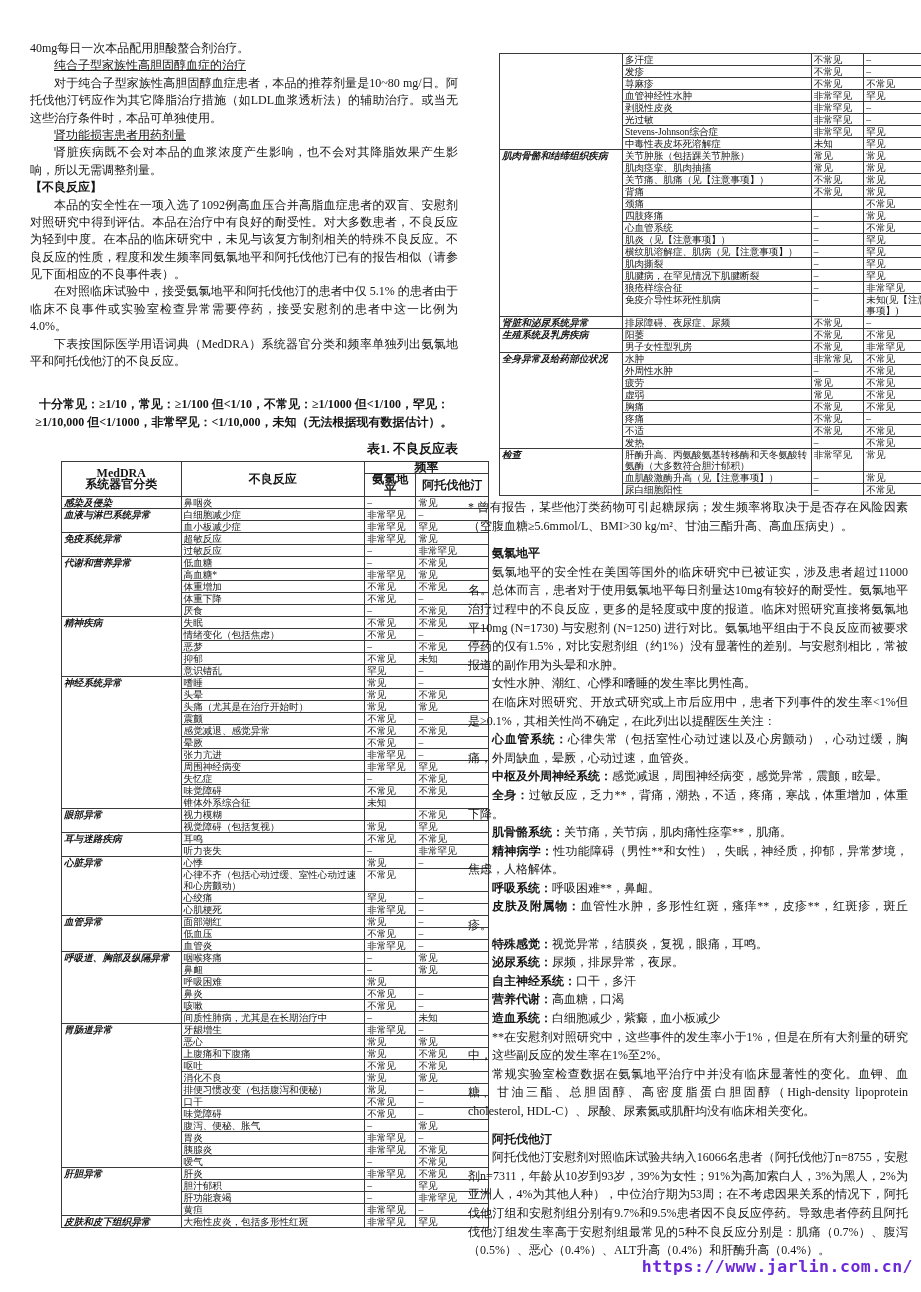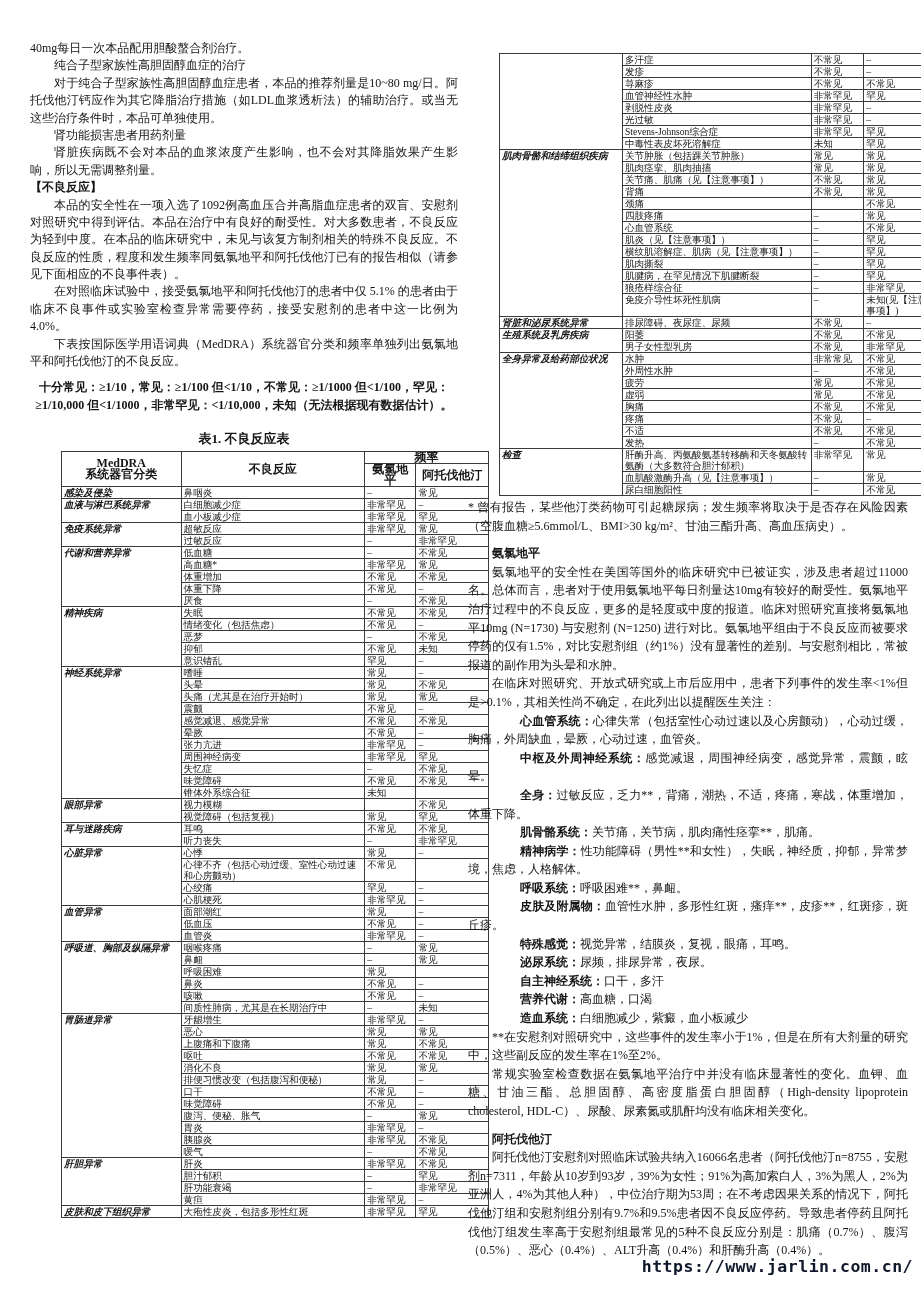--- a/index.html
+++ b/index.html
@@ -8,43 +8,43 @@
     font-family:"Liberation Serif","DejaVu Serif",serif;color:#151515;
     overflow:hidden;
   }
   .col{position:absolute;}
   .col-left{left:30px;top:40px;width:428px;}
   .col-right{left:468px;top:53px;width:440px;}
   .blk{margin:0;font-size:12px;line-height:1.45;text-align:justify;}
   .col-right .blk{line-height:1.55;}
   .b-p{text-indent:2em;}
   .b-p0{text-indent:0;}
-  .b-uh{margin-left:2em;}
+  .b-uh{text-decoration:underline;margin-left:2em;}
   .b-bh{font-weight:bold;}
-  .b-legend{font-weight:bold;text-align:center;margin-top:9px;text-indent:0;}
+  .b-legend{font-weight:bold;text-align:center;margin-top:26px;text-indent:0;}
   .b-sect{font-weight:bold;text-indent:2em;margin-top:9px;}
   .b-lab{text-indent:2em;}
   .b-note{font-size:12px;line-height:1.42;text-indent:0;margin-top:2px;}
-  .lbl{font-weight:bold;margin-left:28px;}
-  .tbl-title{font-size:13px;font-weight:bold;text-align:center;margin:16px 0 3px 0;}
+  .lbl{font-weight:bold;}
+  .tbl-title{font-size:13px;font-weight:bold;text-align:right;margin:9px 0 3px 0;}
   table.rx{border-collapse:collapse;width:100%;table-layout:fixed;margin-left:31px;}
   table.rx td,table.rx th{
     border:1px solid #3a3a3a;font-size:9.6px;line-height:11px;
     padding:0 2px;vertical-align:top;overflow:hidden;
   }
   table.rx th{font-weight:bold;text-align:center;vertical-align:middle;white-space:pre-line;font-size:12px;}
   td.cat{font-weight:bold;font-style:italic;}
   col.c-cat{width:28%;}
   col.c-re{width:43%;}
   col.c-f1{width:12%;}
   col.c-f2{width:17%;}
   .watermark{
     position:absolute;right:8px;bottom:16px;
     font-family:"DejaVu Sans Mono",monospace;font-weight:bold;
-    font-size:16.5px;letter-spacing:0.5px;color:#0f172a;
+    font-size:16.5px;letter-spacing:0.5px;color:#6d28d9;
   }
 </style>
 </head>
 <body>
 
 <div class="col col-left">
   <div>
       <p class="blk b-p0">40mg每日一次本品配用胆酸螯合剂治疗。</p>
       <p class="blk b-uh">纯合子型家族性高胆固醇血症的治疗</p>
       <p class="blk b-p">对于纯合子型家族性高胆固醇血症患者，本品的推荐剂量是10~80 mg/日。阿托伐他汀钙应作为其它降脂治疗措施（如LDL血浆透析法）的辅助治疗。或当无这些治疗条件时，本品可单独使用。</p>
@@ -584,20 +584,21 @@
           <td>尿白细胞阳性</td>
           <td>–</td>
           <td>不常见</td>
         </tr>
       </tbody>
   </table>
   <div>
       <p class="blk b-note">* 曾有报告，某些他汀类药物可引起糖尿病；发生频率将取决于是否存在风险因素（空腹血糖≥5.6mmol/L、BMI&gt;30 kg/m²、甘油三酯升高、高血压病史）。</p>
       <p class="blk b-sect">氨氯地平</p>
       <p class="blk b-p">氨氯地平的安全性在美国等国外的临床研究中已被证实，涉及患者超过11000名。总体而言，患者对于使用氨氯地平每日剂量达10mg有较好的耐受性。氨氯地平治疗过程中的不良反应，更多的是轻度或中度的报道。临床对照研究直接将氨氯地平10mg (N=1730) 与安慰剂 (N=1250) 进行对比。氨氯地平组由于不良反应而被要求停药的仅有1.5%，对比安慰剂组（约1%）没有显著性的差别。与安慰剂相比，常被报道的副作用为头晕和水肿。</p>
+      <p class="blk b-p">女性水肿、潮红、心悸和嗜睡的发生率比男性高。</p>
       <p class="blk b-p">在临床对照研究、开放式研究或上市后应用中，患者下列事件的发生率&lt;1%但是&gt;0.1%，其相关性尚不确定，在此列出以提醒医生关注：</p>
       <p class="blk b-lab"><span class="lbl">心血管系统：</span>心律失常（包括室性心动过速以及心房颤动），心动过缓，胸痛，外周缺血，晕厥，心动过速，血管炎。</p>
       <p class="blk b-lab"><span class="lbl">中枢及外周神经系统：</span>感觉减退，周围神经病变，感觉异常，震颤，眩晕。</p>
       <p class="blk b-lab"><span class="lbl">全身：</span>过敏反应，乏力**，背痛，潮热，不适，疼痛，寒战，体重增加，体重下降。</p>
       <p class="blk b-lab"><span class="lbl">肌骨骼系统：</span>关节痛，关节病，肌肉痛性痉挛**，肌痛。</p>
       <p class="blk b-lab"><span class="lbl">精神病学：</span>性功能障碍（男性**和女性），失眠，神经质，抑郁，异常梦境，焦虑，人格解体。</p>
       <p class="blk b-lab"><span class="lbl">呼吸系统：</span>呼吸困难**，鼻衄。</p>
       <p class="blk b-lab"><span class="lbl">皮肤及附属物：</span>血管性水肿，多形性红斑，瘙痒**，皮疹**，红斑疹，斑丘疹。</p>
       <p class="blk b-lab"><span class="lbl">特殊感觉：</span>视觉异常，结膜炎，复视，眼痛，耳鸣。</p>
       <p class="blk b-lab"><span class="lbl">泌尿系统：</span>尿频，排尿异常，夜尿。</p>

